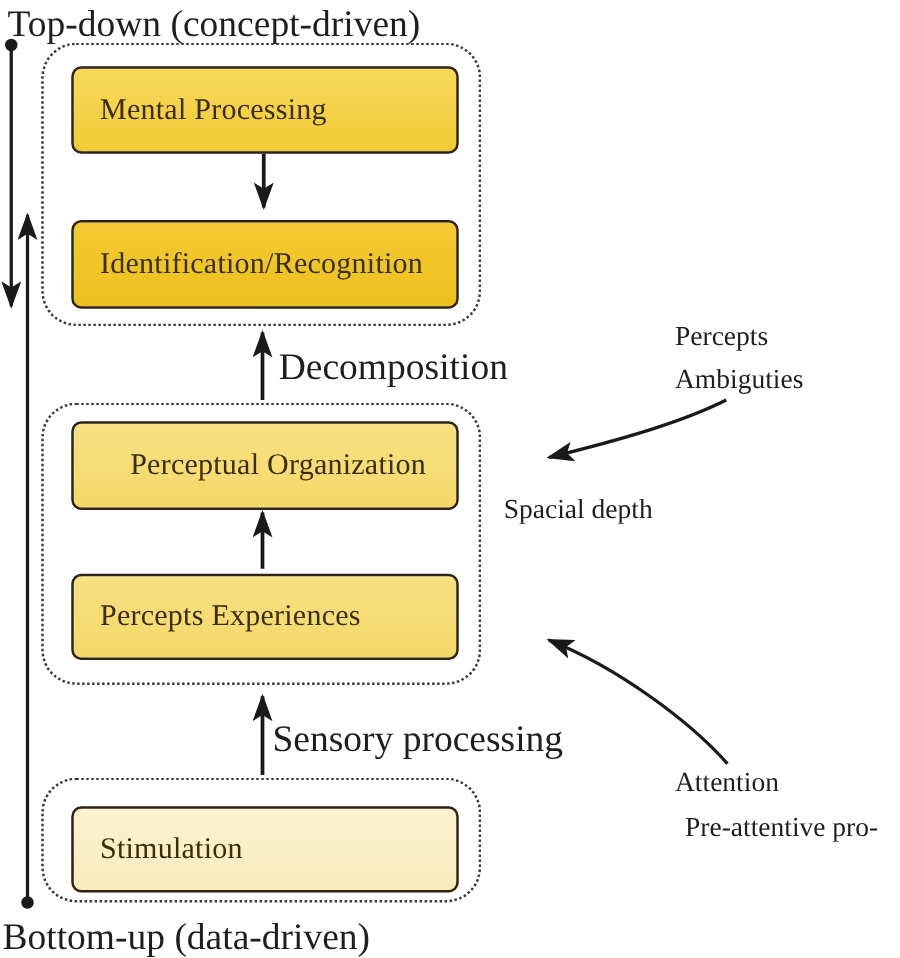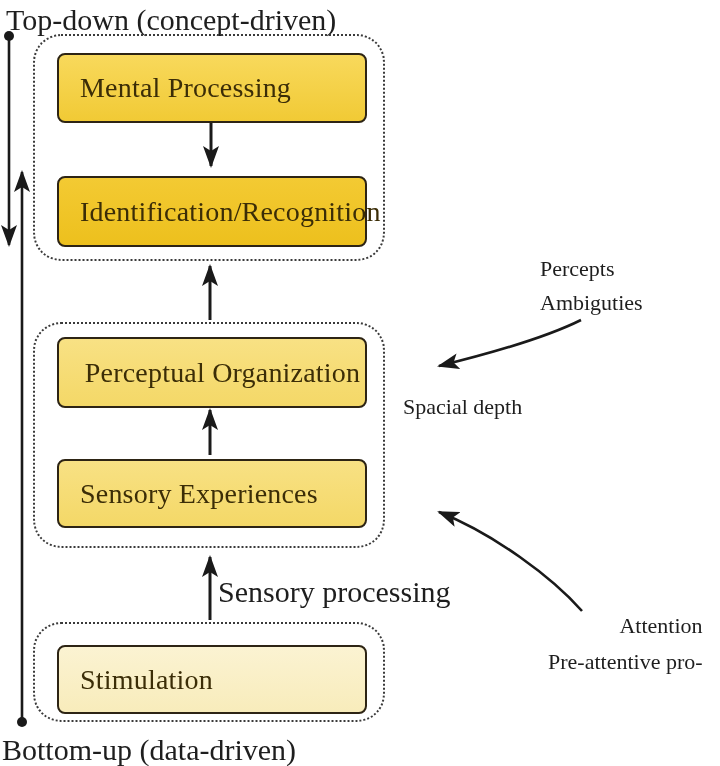--- a/index.html
+++ b/index.html
@@ -8,38 +8,38 @@
   #arrows{position:absolute;left:0;top:0;width:720px;height:766px;pointer-events:none;}
 
   .cluster{position:absolute;border:2px dotted #3a3a3a;border-radius:28px;box-sizing:border-box;background:transparent;}
   #cluster-top{left:33px;top:34px;width:352px;height:227px;}
   #cluster-mid{left:33px;top:322px;width:352px;height:226px;}
   #cluster-bottom{left:33px;top:622px;width:352px;height:100px;}
 
   .box{position:absolute;left:22px;width:310px;box-sizing:border-box;
        border:2.5px solid var(--box-border,#2d2414);border-radius:8px;
        display:flex;align-items:center;padding-left:21px;
-       font-size:28px;letter-spacing:.2px;color:var(--box-text,#3b2d07);}
+       font-size:24px;letter-spacing:.2px;color:var(--box-text,#3b2d07);}
   #box-mental{top:17px;height:70px;background:linear-gradient(180deg,var(--box1-top,#f8d95c),var(--box1-bottom,#f1ca35));}
   #box-ident {top:140px;height:71px;background:linear-gradient(180deg,var(--box2-top,#f3ca33),var(--box2-bottom,#edc01d));}
   #box-percep{top:13px;height:71px;background:linear-gradient(180deg,var(--box34-top,#f8e184),var(--box34-bottom,#f4d867));justify-content:center;}
   #box-sense {top:135px;height:69px;background:linear-gradient(180deg,var(--box34-top,#f8e184),var(--box34-bottom,#f4d867));}
   #box-stim  {top:21px;height:69px;background:linear-gradient(180deg,var(--box5-top,#fbf3d2),var(--box5-bottom,#f8ecbb));}
 
   .lbl{position:absolute;font-size:30px;white-space:nowrap;}
   #lbl-topdown{left:6px;top:3px;}
   #lbl-bottomup{left:2px;top:733px;}
   #lbl-decomp{left:223px;top:277px;}
   #lbl-sensproc{left:218px;top:575px;}
 
   .ann{position:absolute;font-size:22px;white-space:nowrap;}
   #ann-expect{left:404px;top:89px;line-height:37px;}
   #ann-percepts{left:540px;top:252px;line-height:34px;}
   #ann-organ{left:403px;top:390px;line-height:33px;}
-  #ann-attention{left:540px;top:608px;line-height:36px;text-align:right;}
+  #ann-attention{left:540px;top:608px;line-height:36px;}
   #ann-attention .l2{margin-left:8px;}
 </style>
 </head>
 <body>
 
 <div id="canvas">
 
   <svg id="arrows" viewBox="0 0 720 766">
     <defs>
       <marker id="arw" markerUnits="userSpaceOnUse" markerWidth="22" markerHeight="16" refX="20" refY="8" orient="auto">
@@ -62,27 +62,28 @@
 
   <div class="cluster" id="cluster-top">
     <div class="box" id="box-mental">
       <span>Mental Processing</span>
     </div>
     <div class="box" id="box-ident">
       <span>Identification/Recognition</span>
     </div>
   </div>
 
+  <div class="lbl" id="lbl-decomp">Decomposition</div>
 
   <div class="cluster" id="cluster-mid">
     <div class="box" id="box-percep">
       <span>Perceptual Organization</span>
     </div>
     <div class="box" id="box-sense">
-      <span>Sensory Experiences</span>
+      <span>Percepts Experiences</span>
     </div>
   </div>
 
   <div class="lbl" id="lbl-sensproc">Sensory processing</div>
 
   <div class="cluster" id="cluster-bottom">
     <div class="box" id="box-stim">
       <span>Stimulation</span>
     </div>
   </div>

